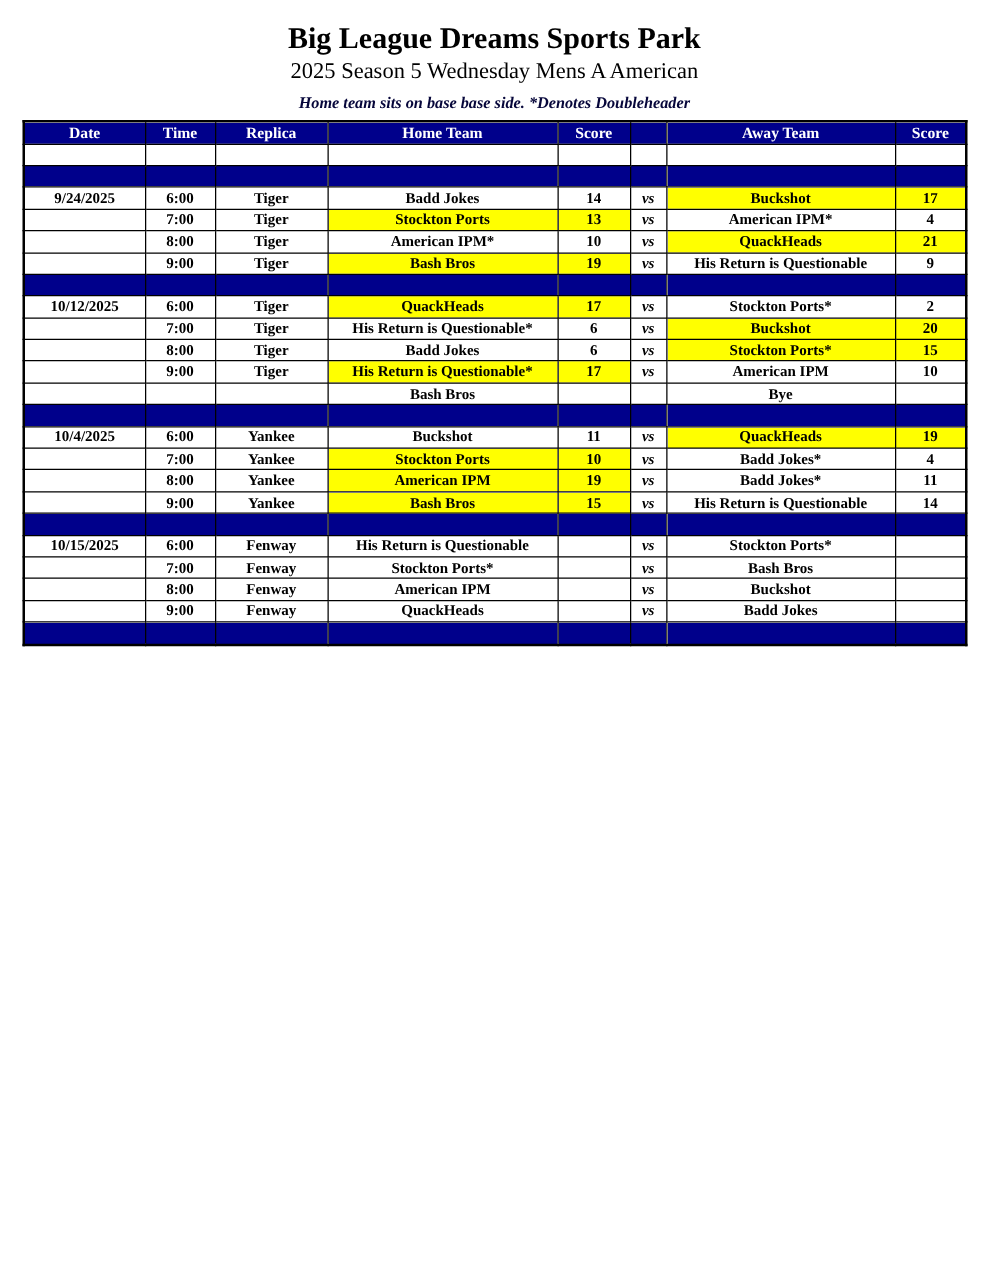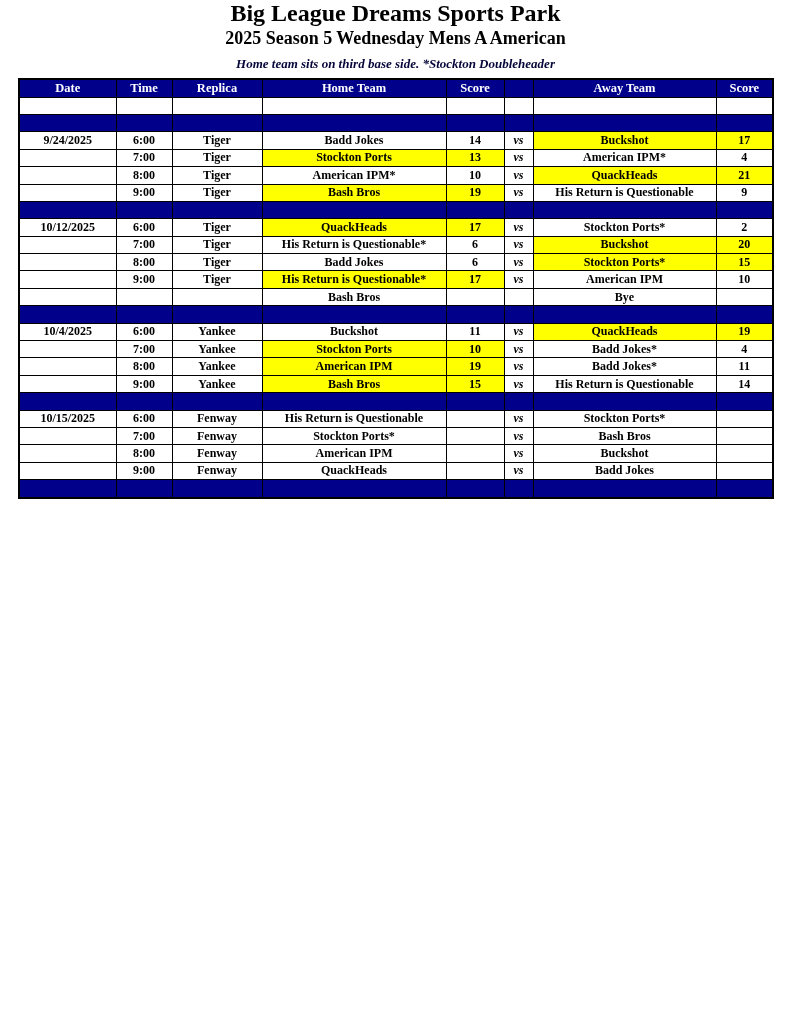--- a/index.html
+++ b/index.html
@@ -10,29 +10,30 @@
   body {
     width: 791px;
     height: 1024px;
     font-family: "Liberation Serif", serif;
     color: #000;
     position: relative;
   }
   .page-header { text-align: center; }
   .title {
     margin: 0;
+    padding-top: 18px;
     font-size: 24px;
     font-weight: bold;
     line-height: 1.1;
     color: #000;
   }
   .subtitle {
     margin: 3px 0 0 0;
     font-size: 18px;
-    font-weight: bold;
+    font-weight: normal;
     line-height: 1.1;
     color: #000;
   }
   .note {
     margin: 7px 0 6px 0;
     font-size: 13px;
     font-weight: bold;
     font-style: italic;
     color: #06063a;
   }
@@ -71,21 +72,21 @@
     font-style: italic;
     font-size: 11px;
   }
 </style>
 </head>
 <body>
 
 <div class="page-header">
   <h1 class="title">Big League Dreams Sports Park</h1>
   <h2 class="subtitle">2025 Season 5 Wednesday Mens A American</h2>
-  <div class="note">Home team sits on third base side.  *Stockton Doubleheader</div>
+  <div class="note">Home team sits on base base side.  *Denotes Doubleheader</div>
 </div>
 
 <table class="sched">
   <colgroup>
     <col style="width:97px">
     <col style="width:56px">
     <col style="width:90px">
     <col style="width:184px">
     <col style="width:58px">
     <col style="width:29px">

